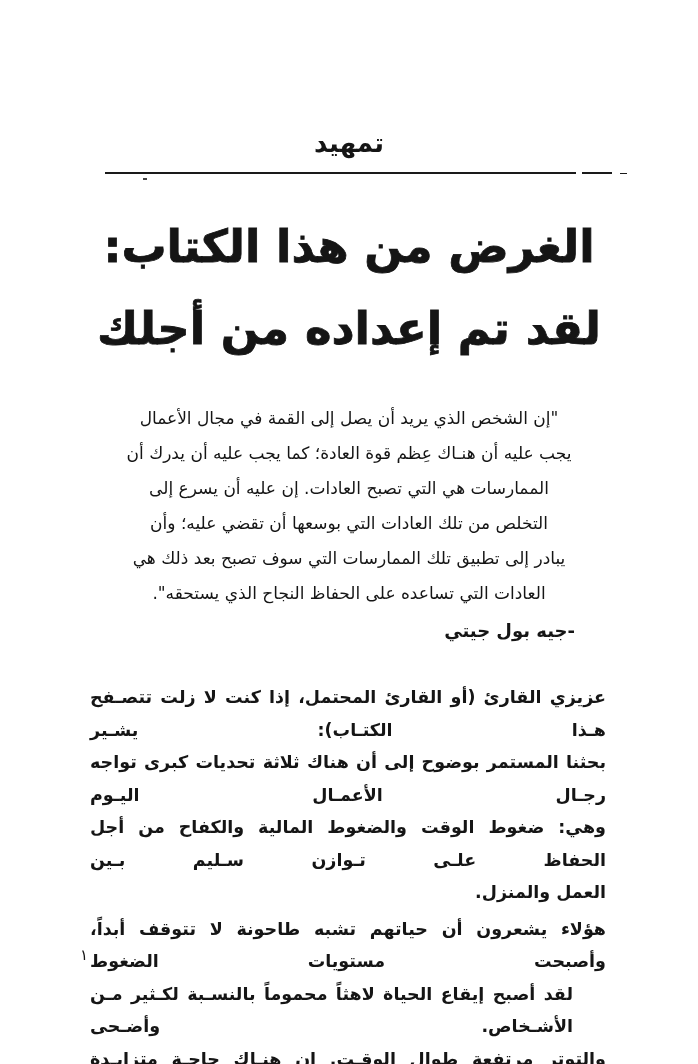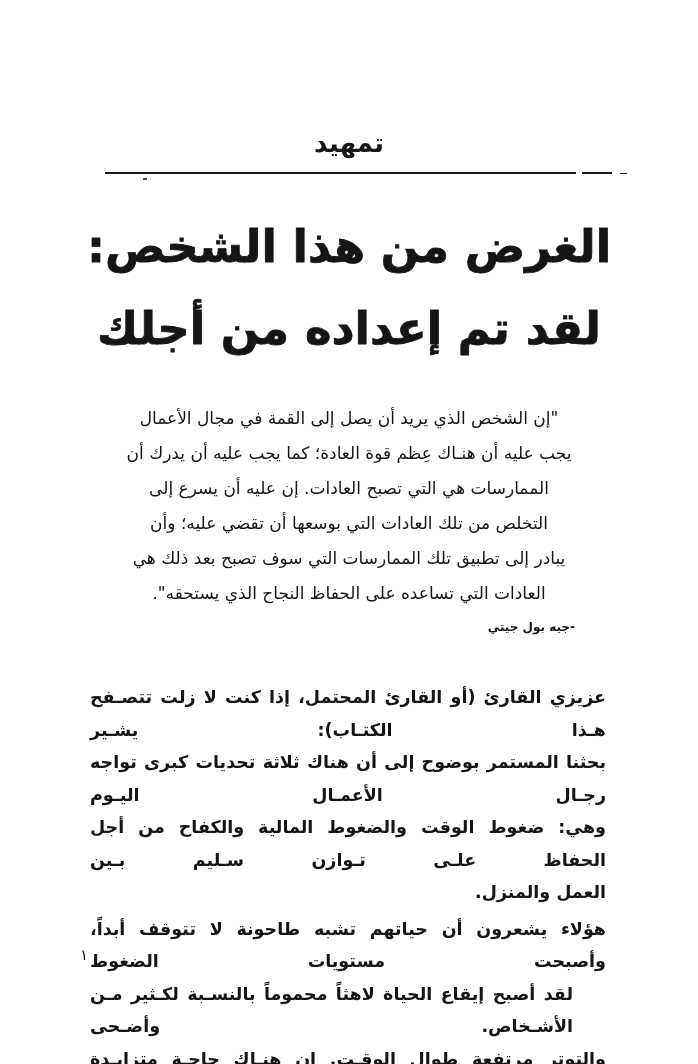--- a/index.html
+++ b/index.html
@@ -55,21 +55,21 @@
     font-size: 17px;
     line-height: 35px;
     font-weight: normal;
   }
   .quote .line { text-align: center; }
 
   .attribution {
     position: absolute;
     top: 620px;
     right: 123px;
-    font-size: 12px;
+    font-size: 18px;
     font-weight: bold;
     white-space: nowrap;
   }
 
   
   .body-text {
     position: absolute;
     top: 681px;
     right: 92px;
     left: 90px;
@@ -99,21 +99,21 @@
 <div class="page">
 
   <div class="section-header">تمهيد</div>
 
   <div class="rule rule-main"></div>
   <div class="rule rule-dash1"></div>
   <div class="rule rule-dash2"></div>
   <div class="rule-dot"></div>
 
   <div class="book-title">
-    <div>الغرض من هذا الشخص:</div>
+    <div>الغرض من هذا الكتاب:</div>
     <div>لقد تم إعداده من أجلك</div>
   </div>
 
   <div class="quote">
       <div class="line">"إن الشخص الذي يريد أن يصل إلى القمة في مجال الأعمال</div>
       <div class="line">يجب عليه أن هنـاك عِظم قوة العادة؛ كما يجب عليه أن يدرك أن</div>
       <div class="line">الممارسات هي التي تصبح العادات. إن عليه أن يسرع إلى</div>
       <div class="line">التخلص من تلك العادات التي بوسعها أن تقضي عليه؛ وأن</div>
       <div class="line">يبادر إلى تطبيق تلك الممارسات التي سوف تصبح بعد ذلك هي</div>
       <div class="line">العادات التي تساعده على الحفاظ النجاح الذي يستحقه".</div>

